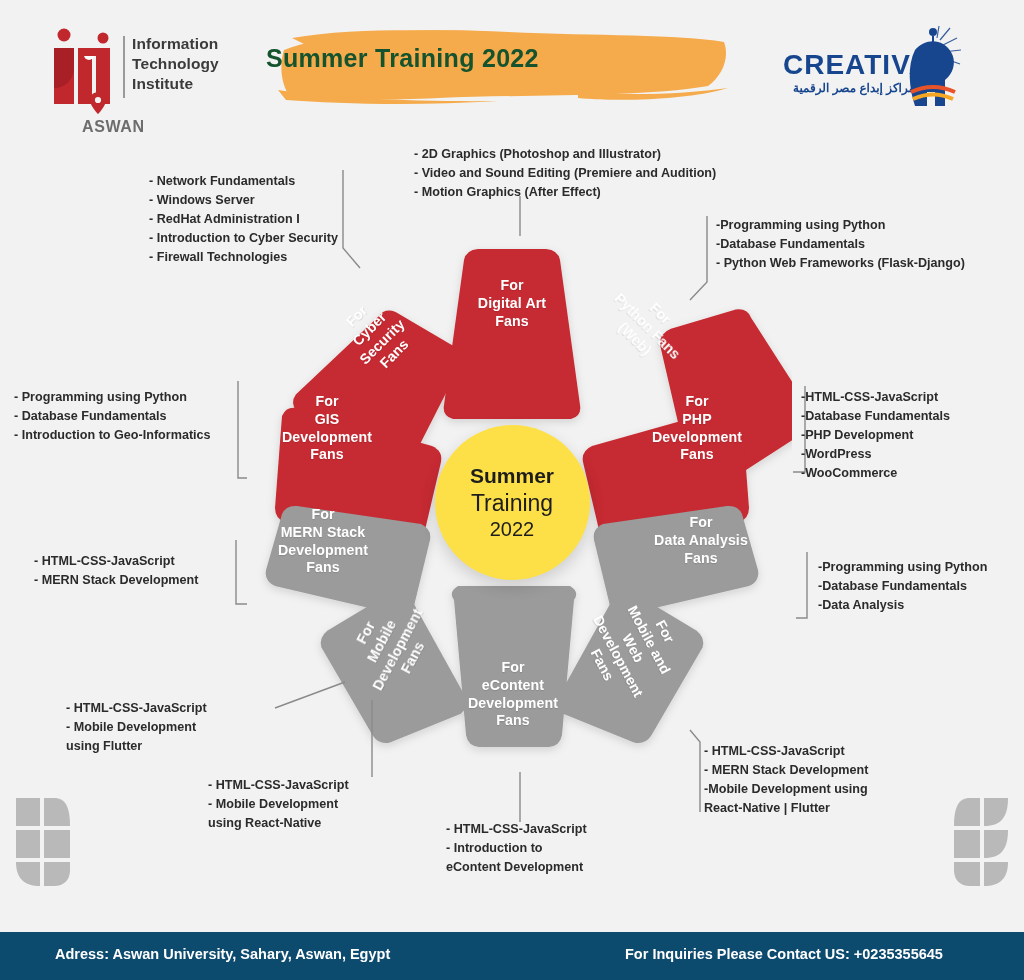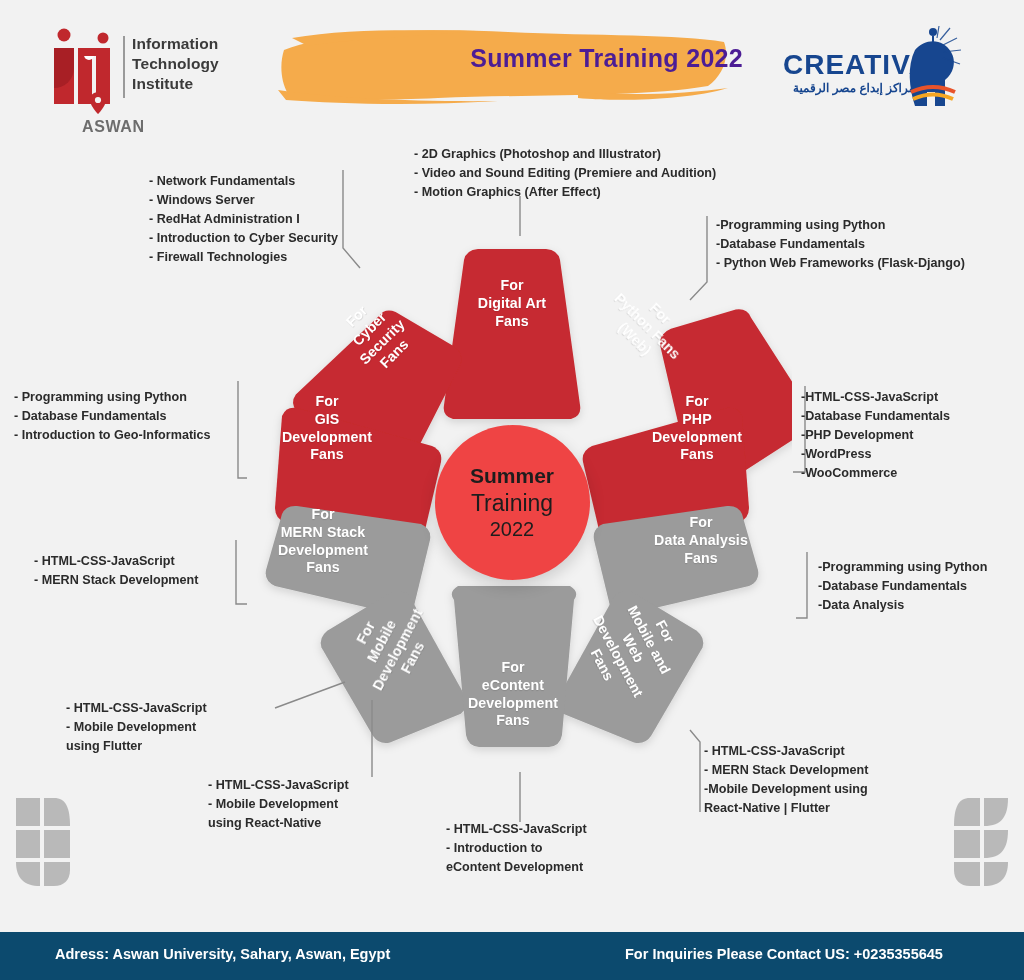--- a/index.html
+++ b/index.html
@@ -16,31 +16,31 @@
   .header{position:absolute;left:0;top:0;width:983px;height:130px;}
   .iti-logo{position:absolute;left:40px;top:26px;width:210px;height:110px;}
   .iti-mark{position:absolute;left:8px;top:2px;width:68px;height:80px;}
   .iti-txt{position:absolute;left:92px;top:8px;line-height:1.28;
     font-size:15.5px;font-weight:bold;color:#3b3b3b;letter-spacing:.1px;}
   .iti-bar{position:absolute;left:83px;top:10px;width:2px;height:62px;background:#9a9a9a;}
   .aswan{position:absolute;left:42px;top:92px;font-size:16px;font-weight:bold;color:#6d6d6d;letter-spacing:.6px;}
   .pin{position:absolute;left:50px;top:66px;width:16px;height:22px;}
 
   .brush{position:absolute;left:278px;top:28px;width:452px;height:78px;}
-  .title{position:absolute;left:291px;top:44px;width:452px;text-align:right;
-    font-size:25px;font-weight:bold;color:#4c1d95;letter-spacing:.3px;}
+  .title{position:absolute;left:266px;top:44px;width:452px;text-align:left;
+    font-size:25px;font-weight:bold;color:#14532d;letter-spacing:.3px;}
 
   .creativa{position:absolute;right:18px;top:20px;width:200px;height:92px;}
 
   
   .wheel{position:absolute;left:232px;top:222px;width:560px;height:560px;}
   .center{
     position:absolute;left:50%;top:50%;width:155px;height:155px;
     margin-left:-77.5px;margin-top:-77.5px;border-radius:50%;
-    background:#ef4444;box-shadow:0 6px 16px rgba(0,0,0,.16);
+    background:#fde047;box-shadow:0 6px 16px rgba(0,0,0,.16);
     display:flex;flex-direction:column;align-items:center;justify-content:center;
     color:#1d1d1d;z-index:5;
   }
   .center .c1{font-size:21px;font-weight:bold;line-height:1.22;}
   .center .c2{font-size:23px;line-height:1.22;}
   .center .c3{font-size:20px;line-height:1.22;}
 
   .segwrap{position:absolute;left:0;top:0;width:560px;height:560px;}
   .seglabel{
     position:absolute;color:#ffffff;font-weight:bold;text-align:center;

